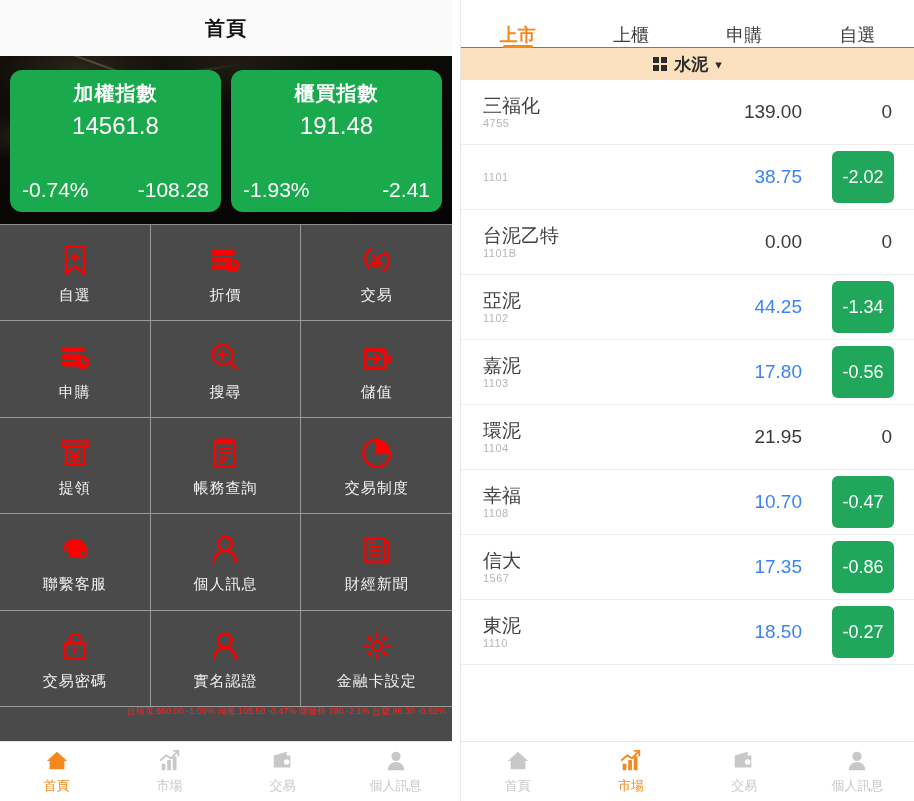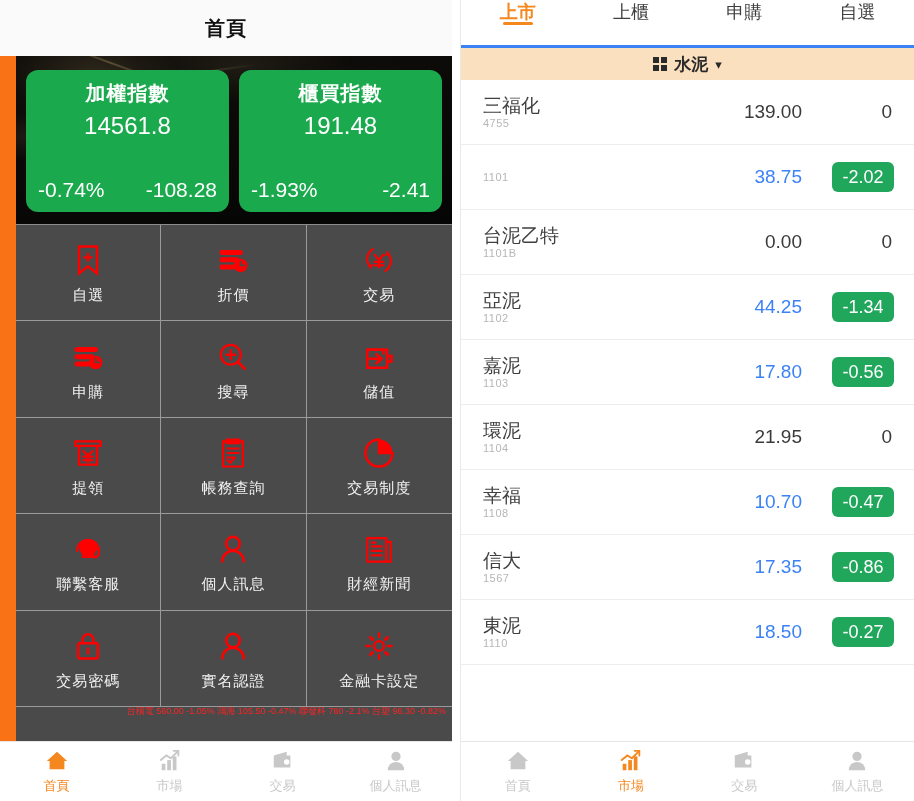--- a/index.html
+++ b/index.html
@@ -22,25 +22,24 @@
   .l-titlebar {
     height: 56px;
     background: #fafafa;
     display: flex; align-items: center; justify-content: center;
     font-size: 20px; font-weight: bold; color: #111;
     letter-spacing: 1px;
     flex: 0 0 56px;
   }
   .l-body {
     flex: 1 1 auto;
-    background: #f97316;
+    background: #c4b5fd;
     position: relative;
     display: flex; flex-direction: column;
     overflow: hidden;
-    padding-left: 16px;
   }
   
   .hero {
     position: relative;
     height: 168px;
     flex: 0 0 168px;
     background:
       radial-gradient(ellipse 120px 60px at 18% 12%, rgba(120,105,70,0.30), rgba(0,0,0,0) 70%),
       radial-gradient(ellipse 150px 50px at 52% 6%, rgba(90,82,60,0.22), rgba(0,0,0,0) 72%),
       radial-gradient(ellipse 90px 40px at 82% 22%, rgba(70,65,55,0.16), rgba(0,0,0,0) 75%),
@@ -119,23 +118,23 @@
     position: relative;
     width: 454px; height: 801px;
     margin-left: 8px;
     background: #ffffff;
     display: flex; flex-direction: column;
     overflow: hidden;
     border-left: 1px solid #e9e9e9;
   }
   .r-tabs {
     flex: 0 0 48px;
-    display: flex; align-items: flex-start;
+    display: flex; align-items: flex-end;
     background: #ffffff;
-    border-bottom: 3px solid #3b82f6;
+    border-bottom: 1px solid #3b82f6;
   }
   .r-tab {
     flex: 1 1 0;
     display: flex; align-items: center; justify-content: center;
     font-size: 18px; color: #3f3f3f; position: relative;
   }
   .r-tab.active { color: #f5871f; font-weight: bold; }
   .r-tab.active::after {
     content: ""; position: absolute; bottom: -1px; left: 50%;
     transform: translateX(-50%);
@@ -168,21 +167,21 @@
   }
   .s-price.down { color: #3b82f6; }
   .s-chg {
     width: 78px; text-align: right; margin-left: 14px;
     font-size: 18px; color: #3a3a3a;
     display: flex; justify-content: flex-end; align-items: center;
   }
   .badge {
     background: #21a75c; color: #ffffff;
     border-radius: 6px;
-    min-width: 62px; height: 30px;
+    min-width: 62px; height: 52px;
     display: flex; align-items: center; justify-content: center;
     font-size: 18px; font-weight: 500;
     padding: 0 8px;
   }
   .plain-zero { color: #3a3a3a; font-size: 19px; padding-right: 2px; }
 
   
   .bottom-nav {
     flex: 0 0 60px;
     background: #ffffff;

